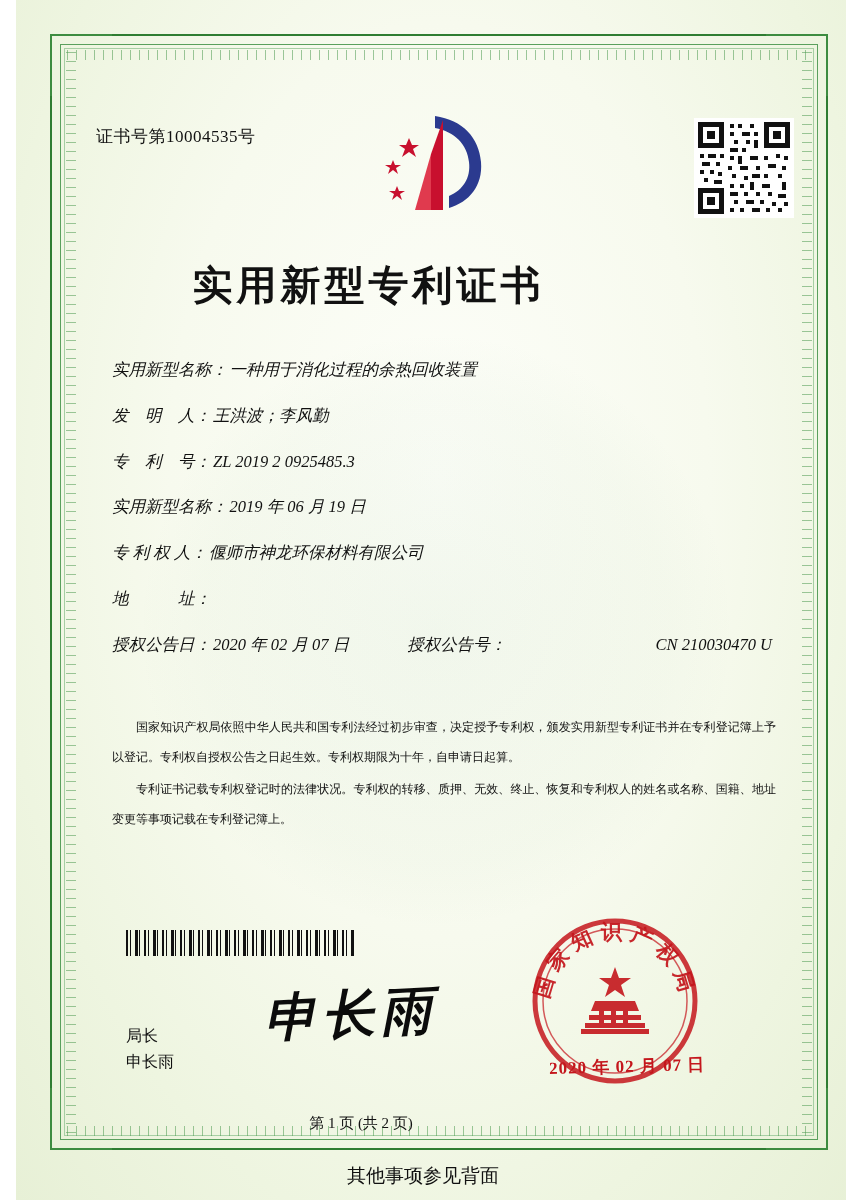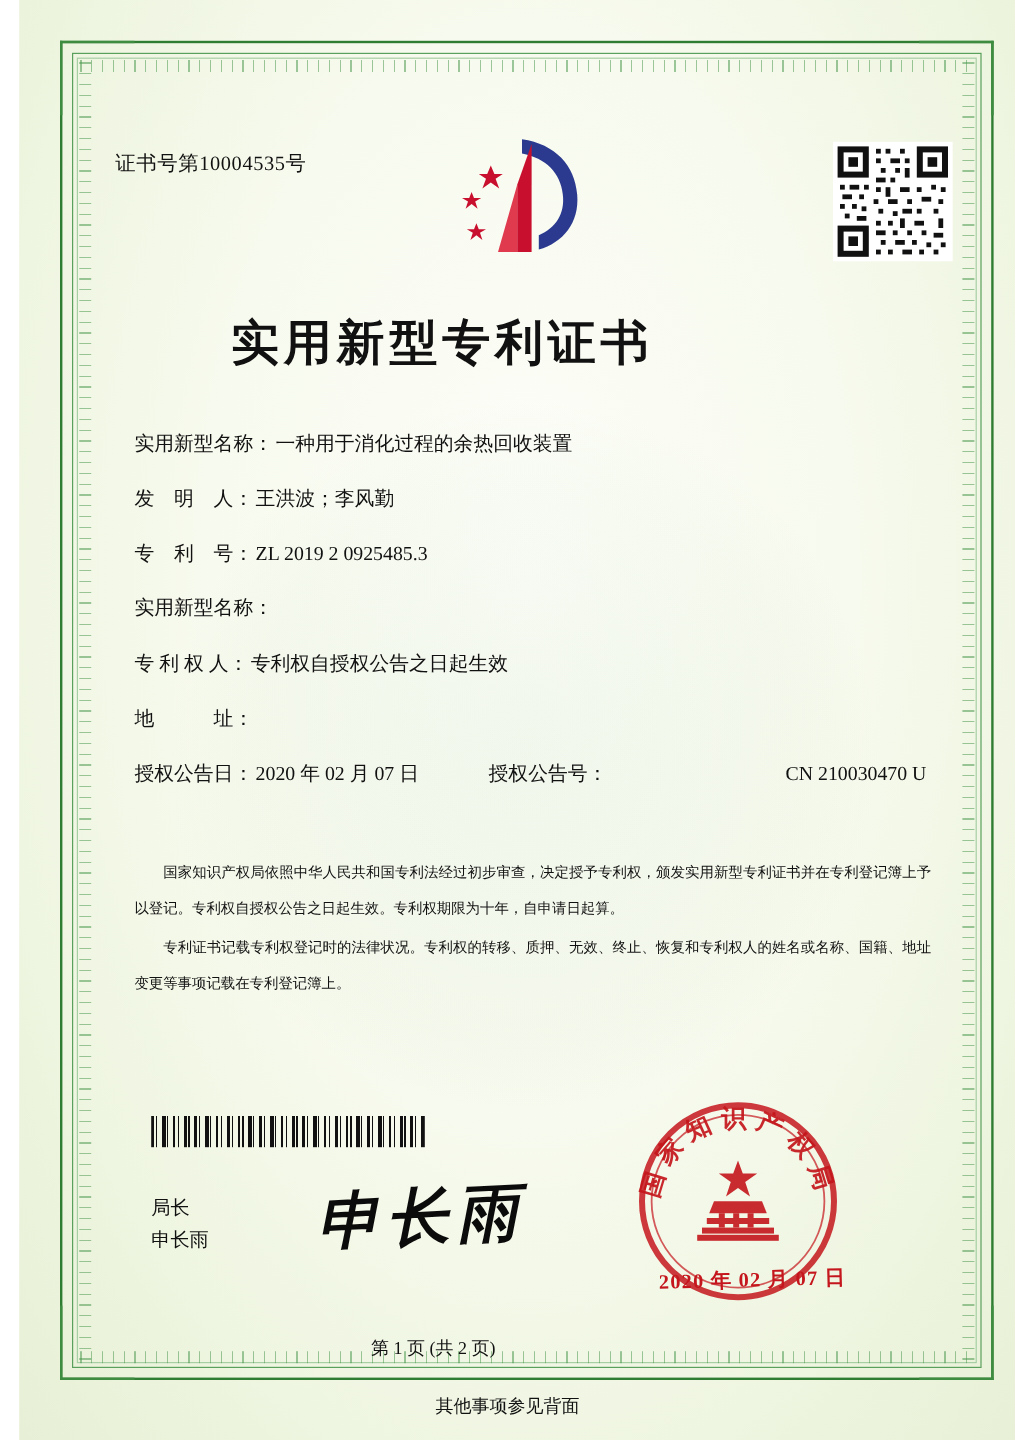--- a/index.html
+++ b/index.html
@@ -125,20 +125,21 @@
     letter-spacing: 4px;
     color: #111;
     font-family: "Liberation Serif", "DejaVu Serif", serif;
   }
 
   
   .fields {
     position: absolute;
     left: 96px; top: 358px;
     width: 660px;
+    font-style: italic;
   }
   .row {
     display: flex;
     align-items: baseline;
     margin-bottom: 21px;
     font-size: 16.5px;
     color: #111;
     line-height: 1.5;
   }
   .row .lbl {
@@ -185,21 +186,21 @@
     width: 228px; height: 26px;
     background-image:
       repeating-linear-gradient(90deg,
         #111 0 2px, transparent 2px 4px, #111 4px 5px, transparent 5px 9px,
         #111 9px 12px, transparent 12px 13px, #111 13px 14px, transparent 14px 18px);
   }
 
   
   .sig-label {
     position: absolute;
-    left: 110px; top: 995px;
+    left: 110px; top: 1023px;
     font-size: 16px;
     line-height: 26px;
     color: #111;
   }
   .sig-mark {
     position: absolute;
     left: 248px; top: 980px;
     font-size: 52px;
     color: #0b0b0b;
     font-family: "Liberation Serif", "DejaVu Serif", serif;
@@ -232,21 +233,21 @@
     width: 690px;
     text-align: center;
     font-size: 15px;
     color: #111;
   }
   .back-note {
     position: absolute;
     left: 0; top: 1163px;
     width: 846px;
     text-align: center;
-    font-size: 15px;
+    font-size: 19px;
     color: #111;
   }
 </style>
 </head>
 <body>
 
 <div class="page">
 
   <div class="frame-outer"></div>
   <div class="frame-inner"></div>
@@ -358,24 +359,25 @@
     <div class="row">
       <span class="lbl">发　明　人：</span>
       <span class="val">王洪波；李风勤</span>
     </div>
     <div class="row">
       <span class="lbl">专　利　号：</span>
       <span class="val">ZL 2019 2 0925485.3</span>
     </div>
     <div class="row">
       <span class="lbl">实用新型名称：</span>
+      <span class="val">2019 年 06 月 19 日</span>
     </div>
     <div class="row">
       <span class="lbl">专 利 权 人：</span>
-      <span class="val">专利权自授权公告之日起生效</span>
+      <span class="val">偃师市神龙环保材料有限公司</span>
     </div>
     <div class="row">
       <span class="lbl">地　　　址：</span>
     </div>
     <div class="row split">
       <span class="lbl">授权公告日：</span>
       <span class="val">2020 年 02 月 07 日</span>
       <span class="lbl2">授权公告号：</span>
       <span class="val2">CN 210030470 U</span>
     </div>

